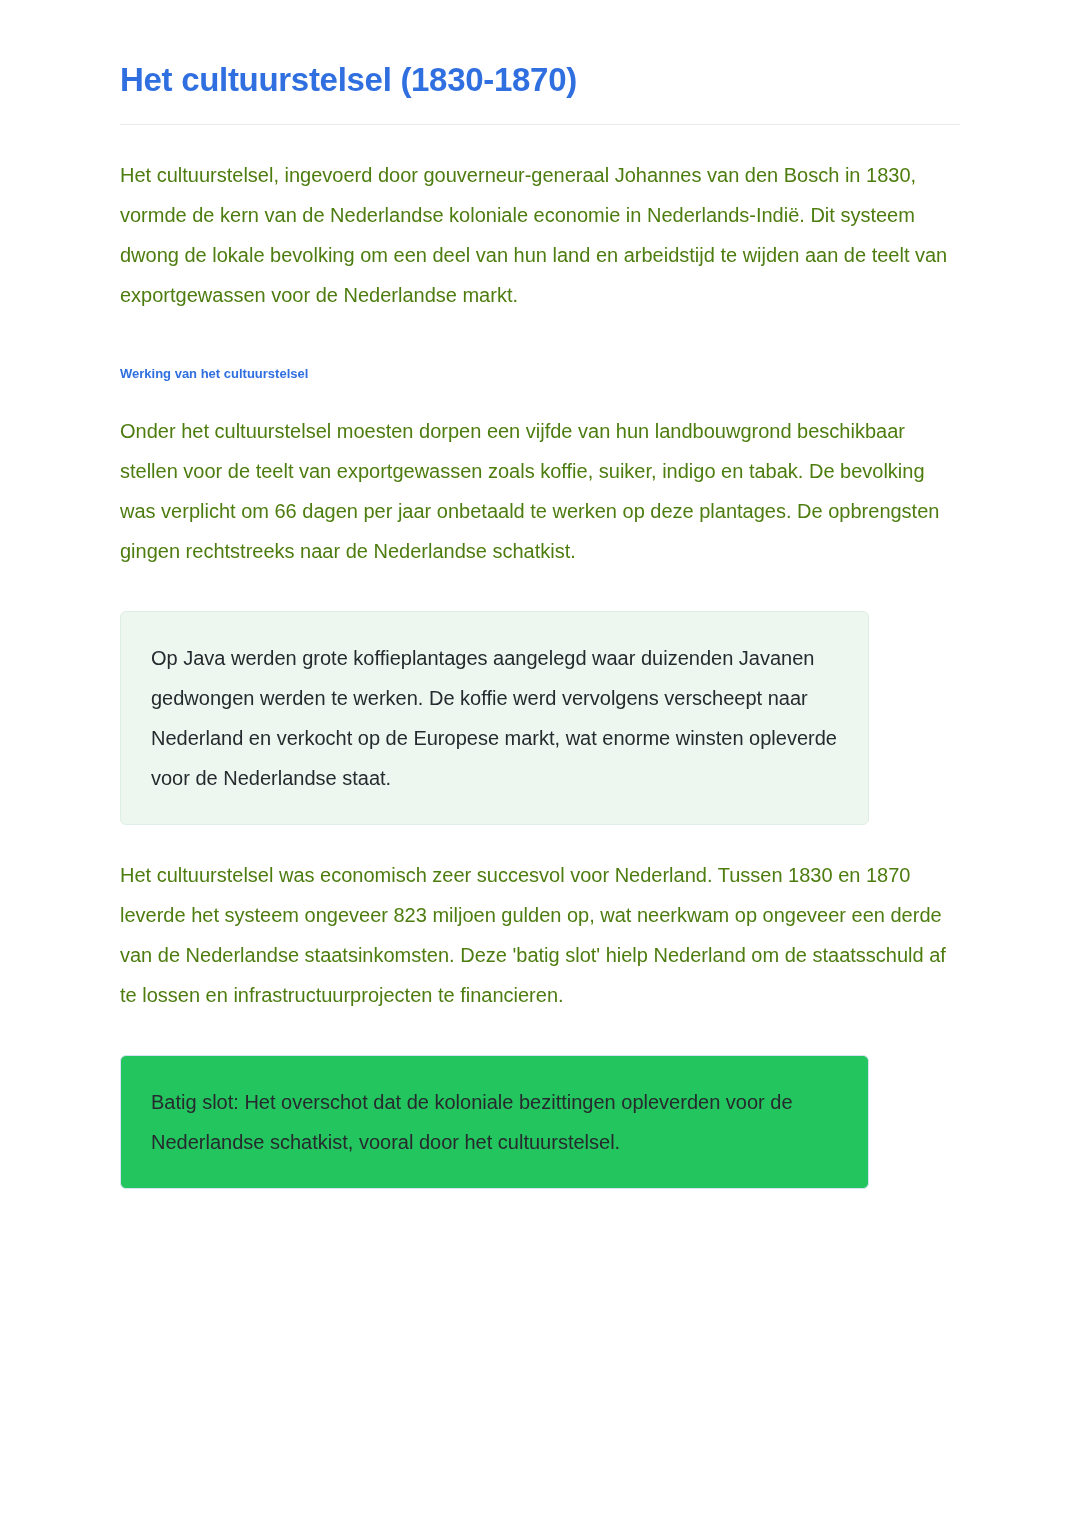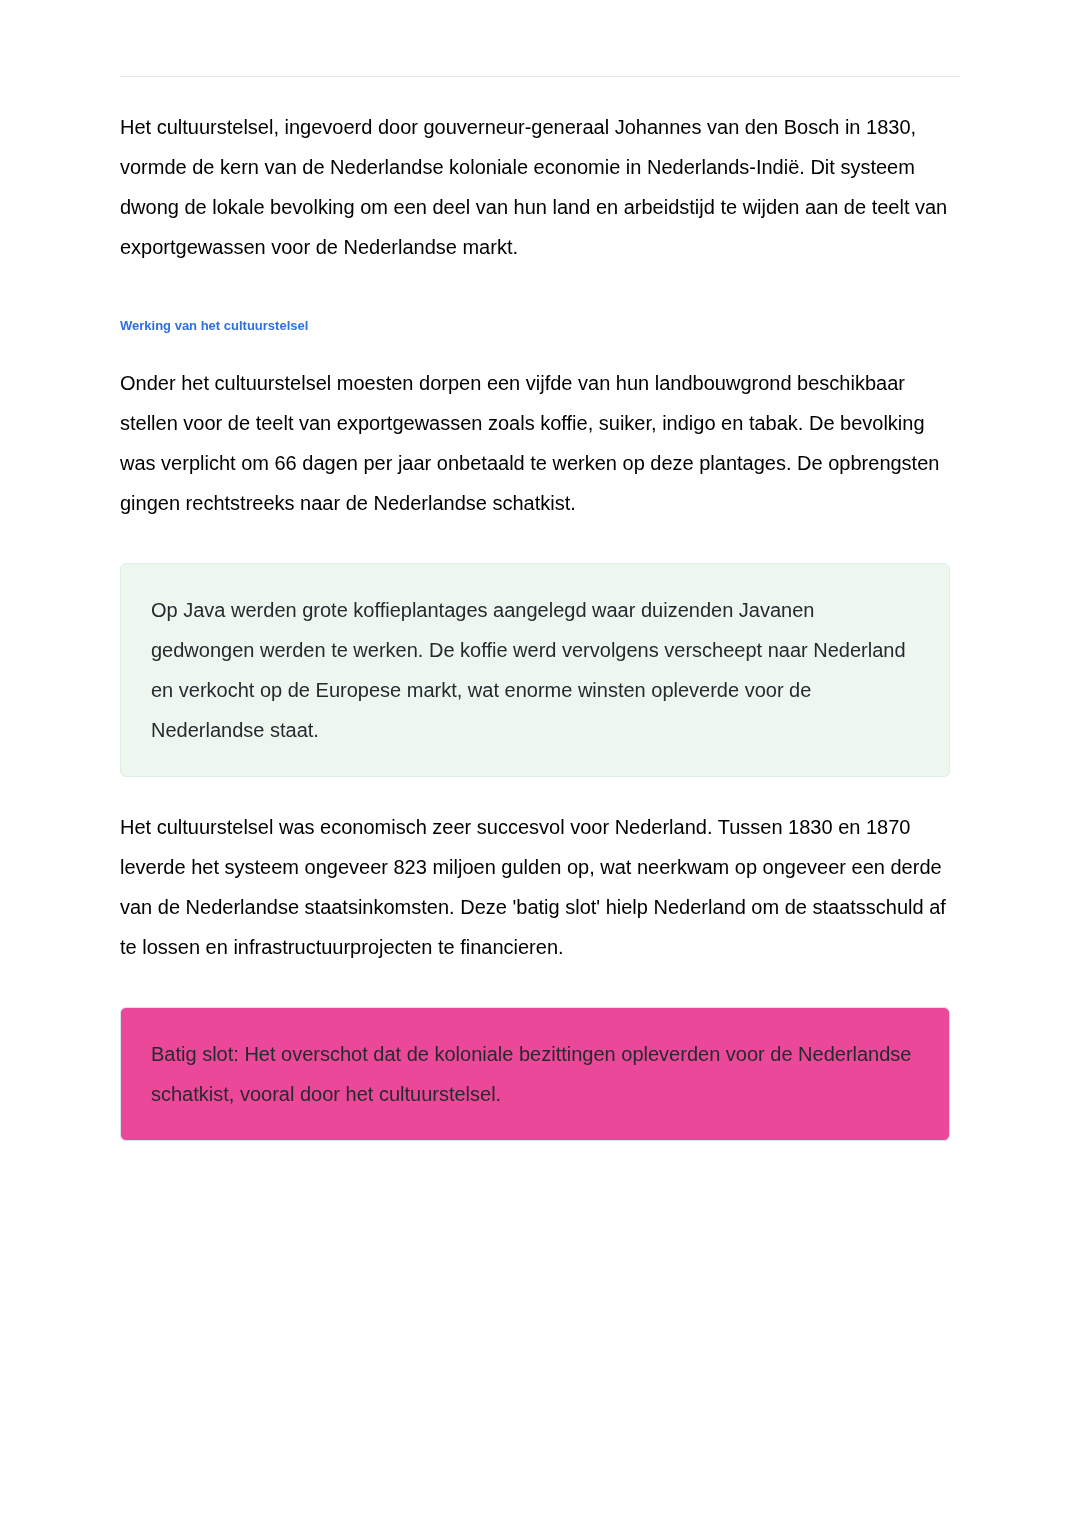--- a/index.html
+++ b/index.html
@@ -40,21 +40,21 @@
     margin: 18px 0 0 0;
     border: 0;
     width: 840px;
   }
 
   .body-para {
     margin: 0;
     padding: 0;
     font-size: 20px;
     line-height: 40px;
-    color: #000000;
+    color: #4d7c0f;
     max-width: 845px;
     font-weight: 400;
   }
 
   .para-spacer-top {
     margin-top: 30px;
   }
 
   .section-heading {
     margin: 0;
@@ -68,49 +68,50 @@
   .heading-spacer {
     margin-top: 44px;
   }
 
   .para-after-heading {
     margin-top: 22px;
   }
 
   .callout {
     box-sizing: border-box;
-    width: 830px;
+    width: 749px;
     border-radius: 6px;
     padding: 26px 30px 26px 30px;
   }
 
   .callout-text {
     margin: 0;
     font-size: 20px;
     line-height: 40px;
     color: #262a2e;
   }
 
   .callout-green {
     background: #edf7f0;
     border: 1px solid #dfeee4;
     margin-top: 40px;
   }
 
   .callout-blue {
-    background: #ec4899;
+    background: #22c55e;
     border: 1px solid #d5e3f5;
     margin-top: 40px;
   }
 </style>
 </head>
 <body>
 
 <div class="page">
 
+  <h1 class="doc-title">Het cultuurstelsel (1830-1870)</h1>
 
   <div class="title-rule"></div>
 
   <p class="body-para para-spacer-top">Het cultuurstelsel, ingevoerd door gouverneur-generaal Johannes van den Bosch in 1830, vormde de kern van de Nederlandse koloniale economie in Nederlands-Indië. Dit systeem dwong de lokale bevolking om een deel van hun land en arbeidstijd te wijden aan de teelt van exportgewassen voor de Nederlandse markt.</p>
 
   <h2 class="section-heading heading-spacer">Werking van het cultuurstelsel</h2>
 
   <p class="body-para para-after-heading">Onder het cultuurstelsel moesten dorpen een vijfde van hun landbouwgrond beschikbaar stellen voor de teelt van exportgewassen zoals koffie, suiker, indigo en tabak. De bevolking was verplicht om 66 dagen per jaar onbetaald te werken op deze plantages. De opbrengsten gingen rechtstreeks naar de Nederlandse schatkist.</p>
 
   <div class="callout callout-green">

